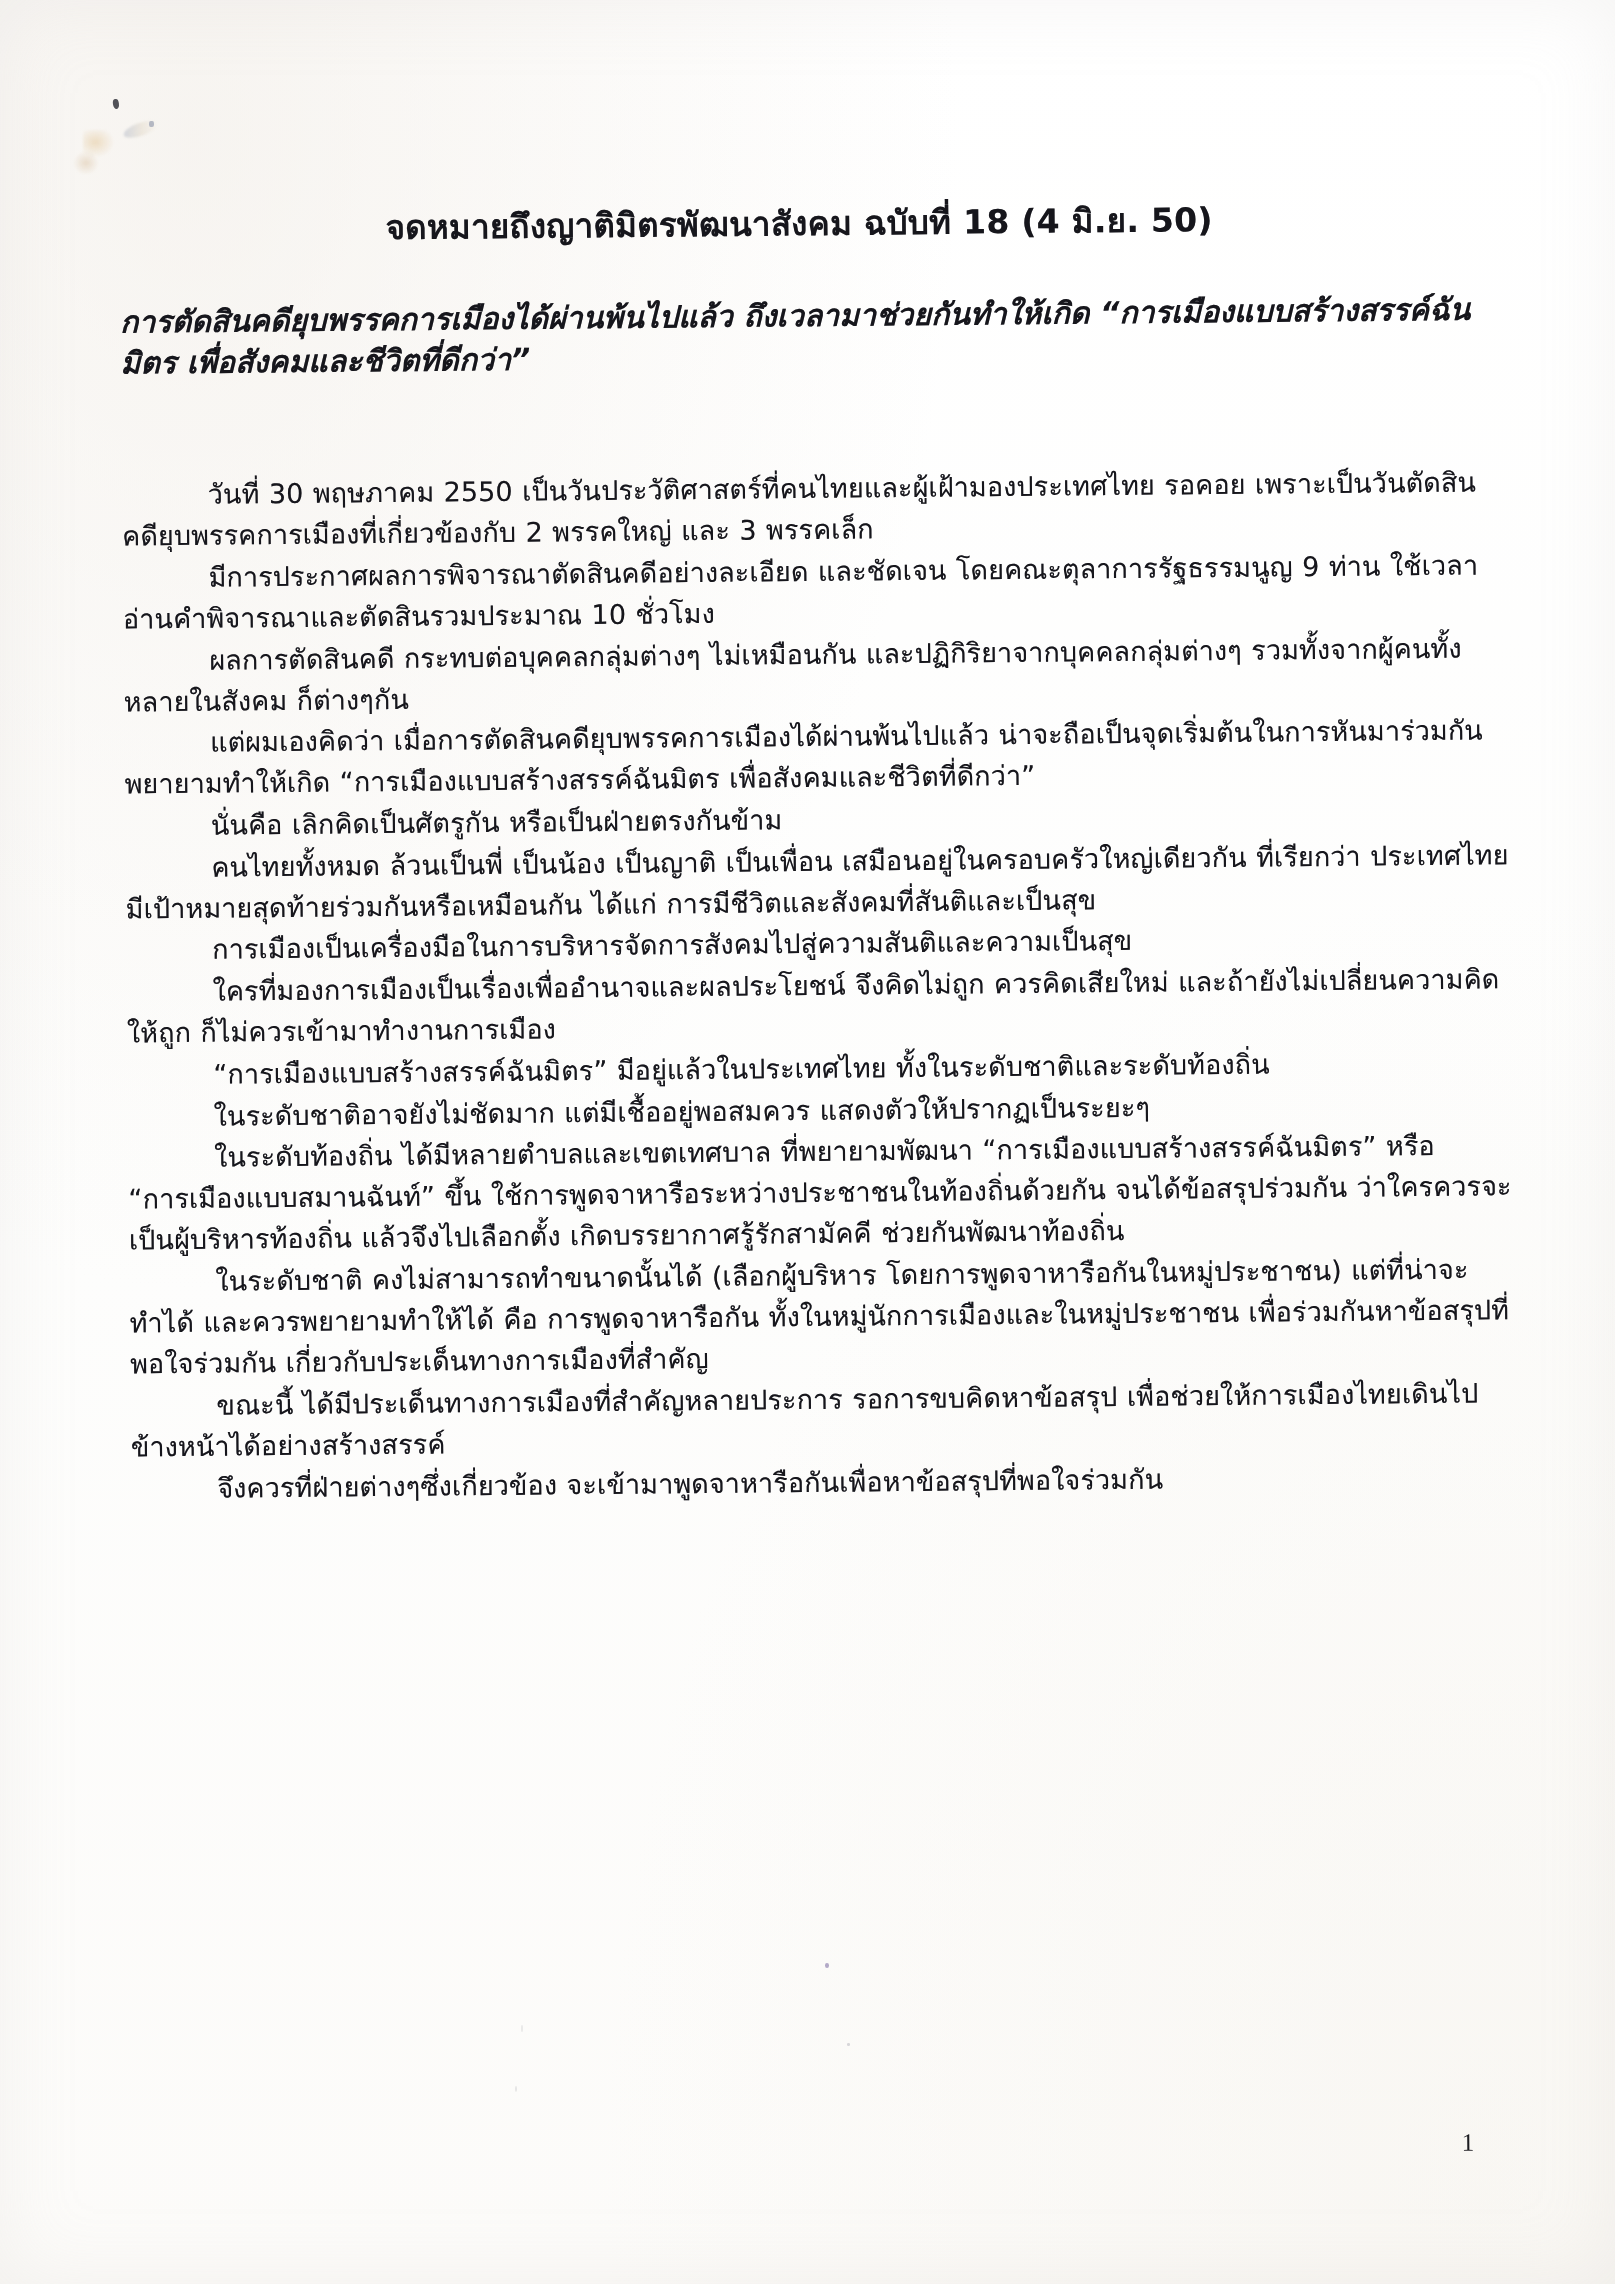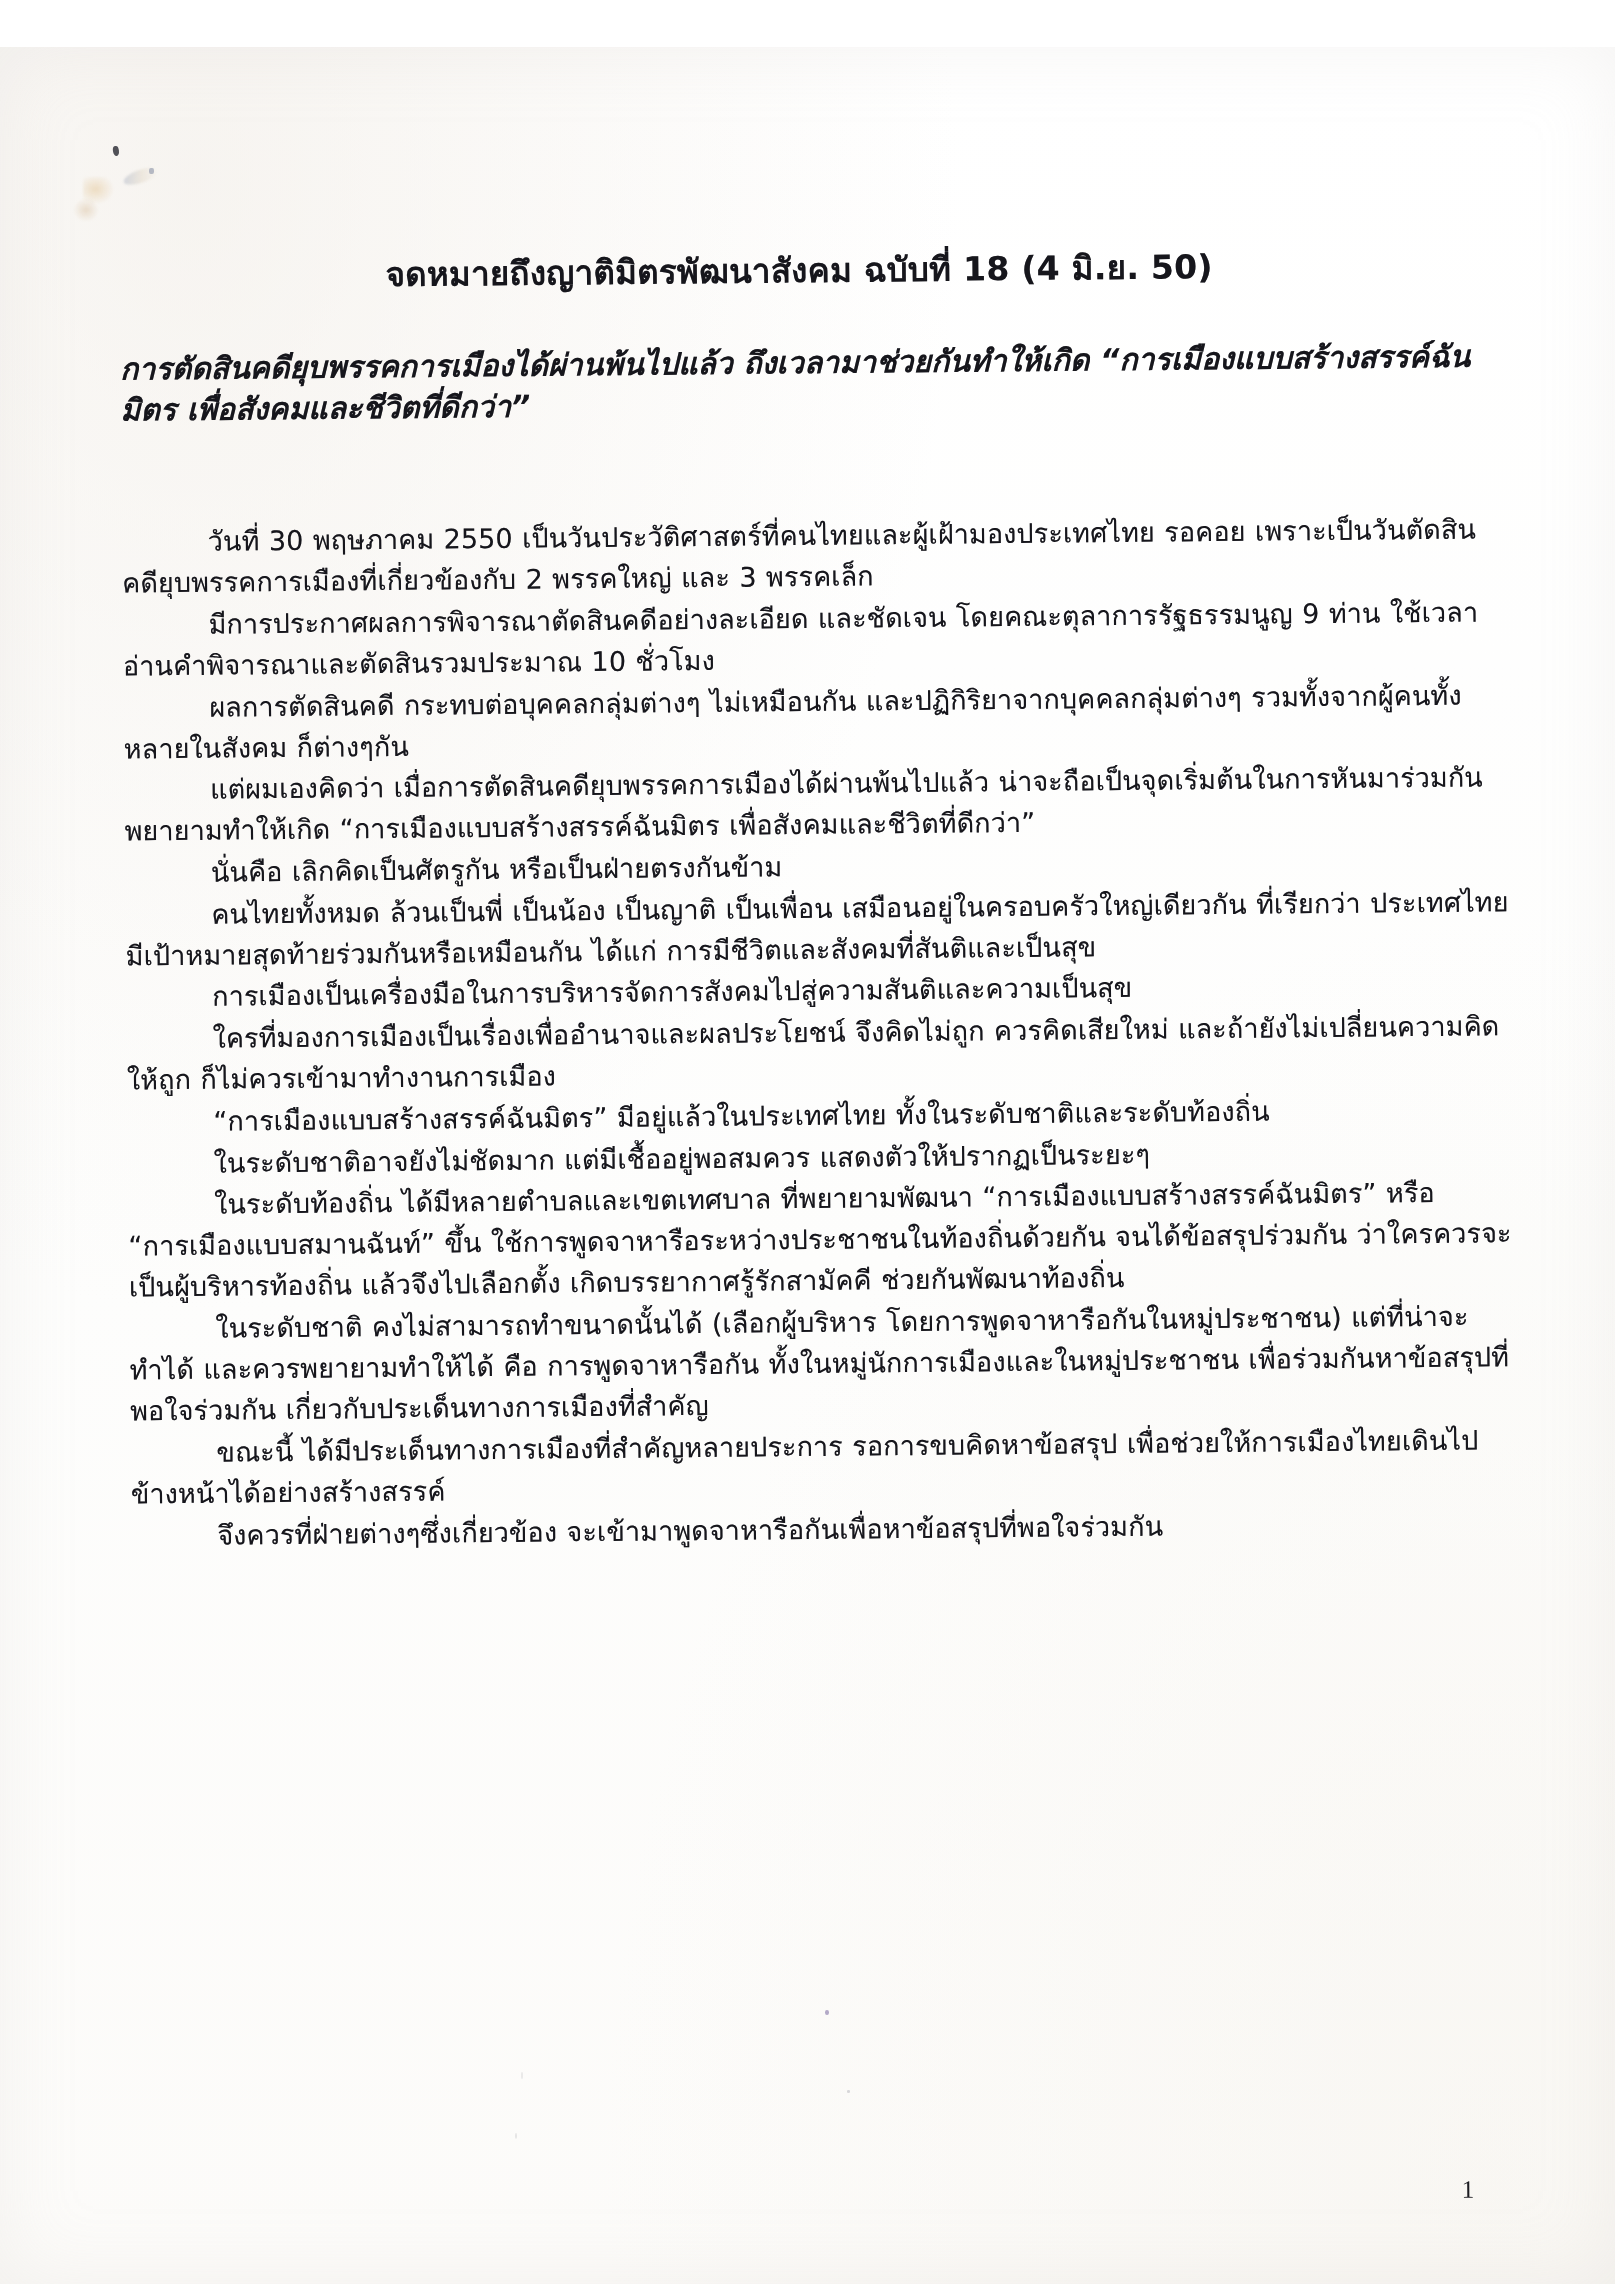--- a/index.html
+++ b/index.html
@@ -17,21 +17,20 @@
 
   
   #page {
     position: absolute;
     inset: 0;
     background: #fefefe;
     background-image:
       radial-gradient(ellipse at 12% 6%, rgba(240,235,228,0.55) 0%, rgba(255,255,255,0) 38%),
       radial-gradient(ellipse at 92% 96%, rgba(245,242,236,0.5) 0%, rgba(255,255,255,0) 42%),
       linear-gradient(180deg, #ffffff 0%, #fdfdfc 55%, #fcfbf9 100%);
-    margin-top: 47px;
   }
 
   
   #edge-shade {
     position: absolute;
     inset: 0;
     pointer-events: none;
     box-shadow: inset 0 0 78px rgba(200,196,188,0.18);
   }
 

